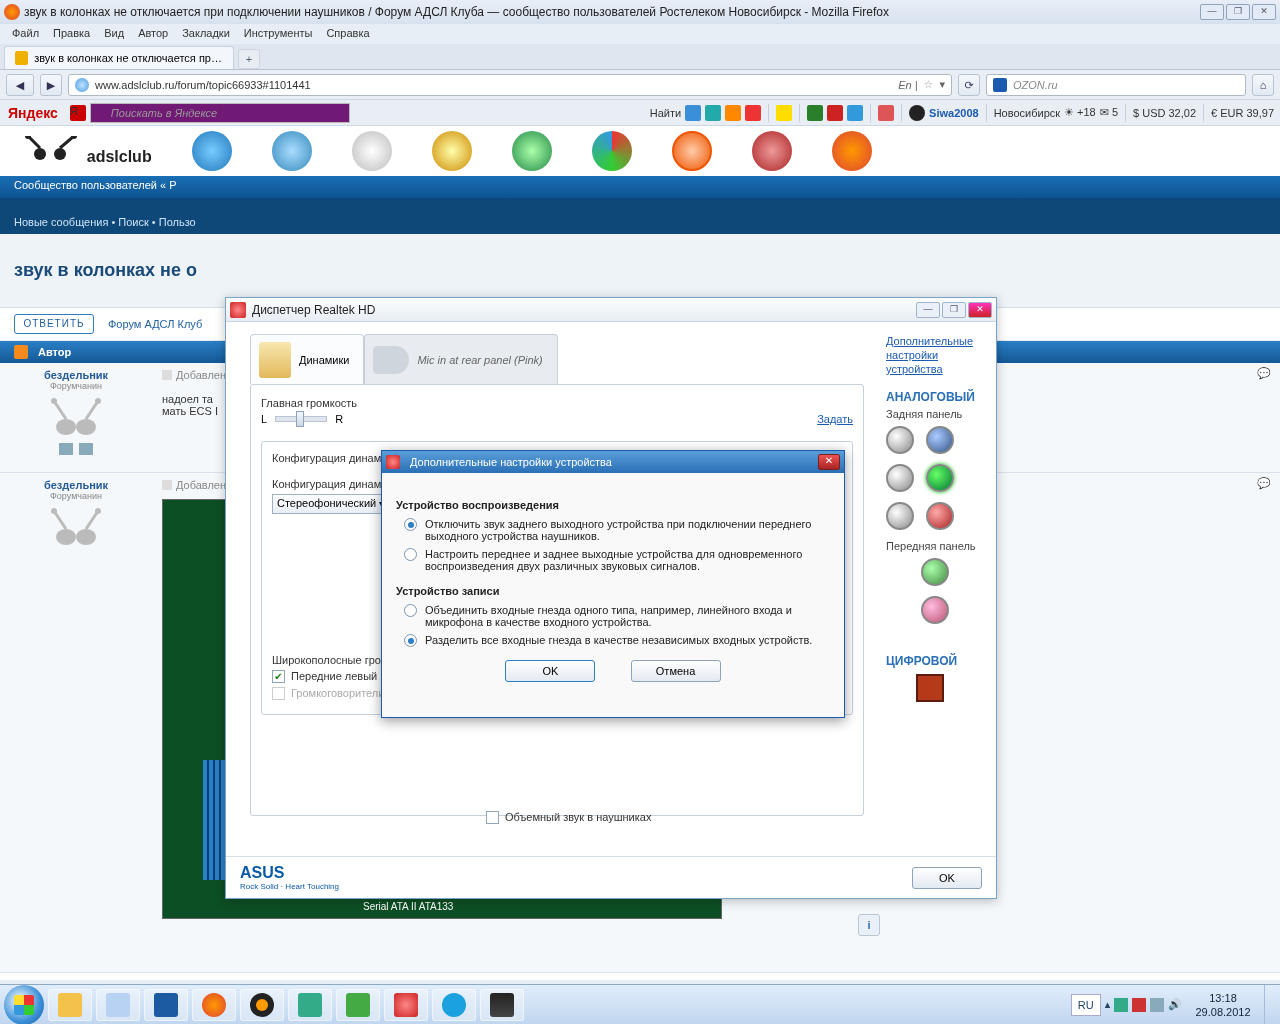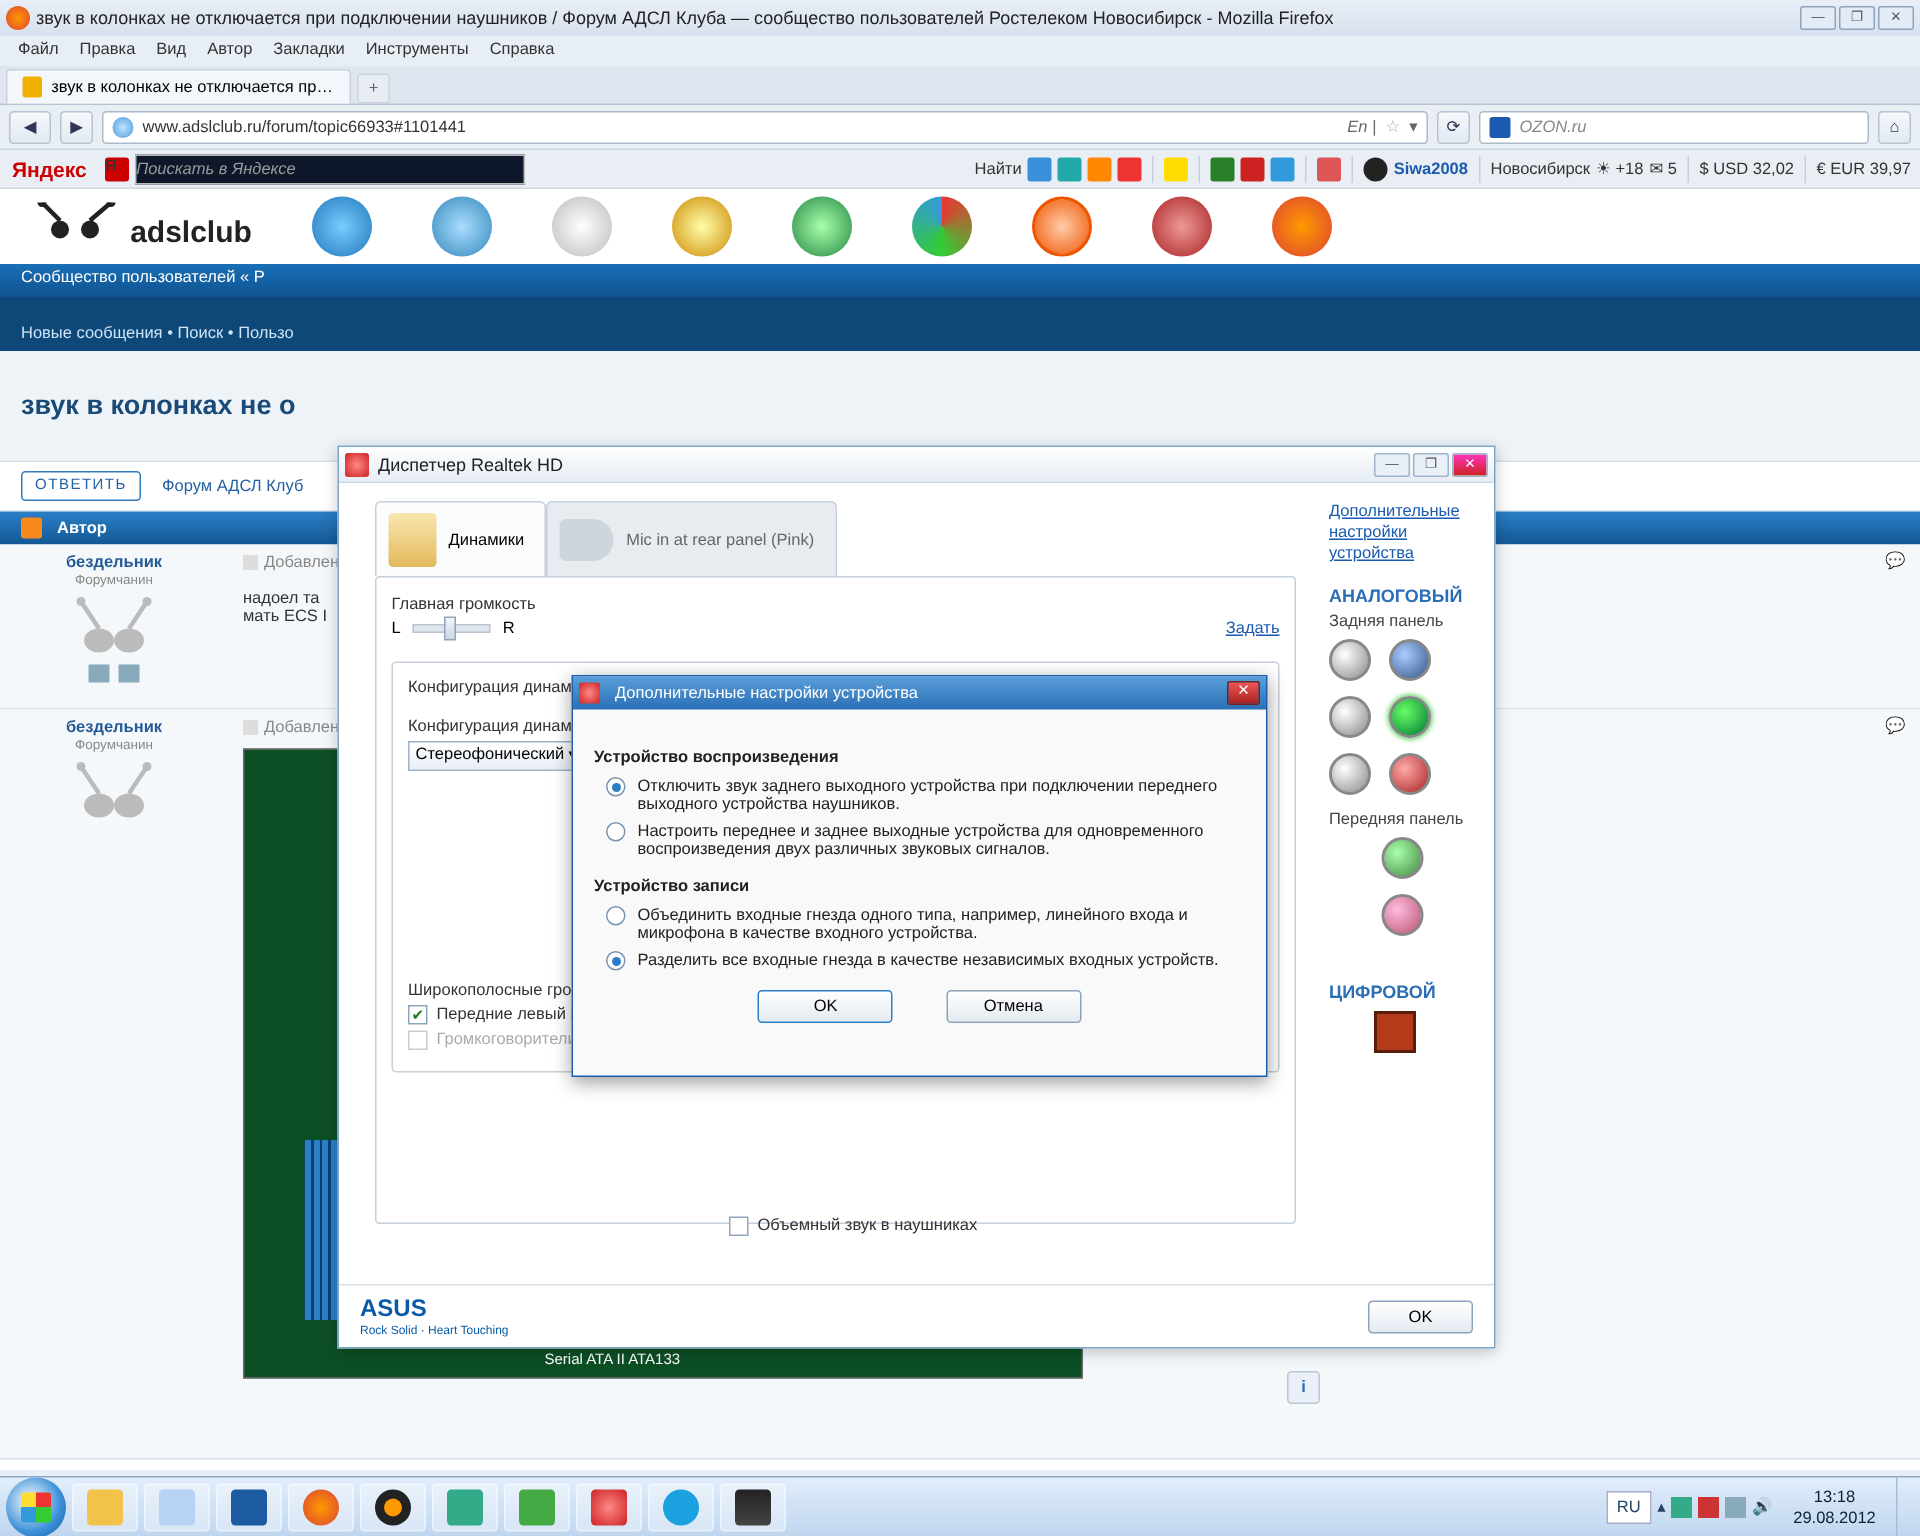--- a/index.html
+++ b/index.html
@@ -16,29 +16,29 @@
 .ff-tab { background: #f3f6fa; border: 1px solid #c8d2df; border-bottom: none; border-radius: 3px 3px 0 0; padding: 4px 10px; display: flex; align-items: center; gap: 6px; max-width: 230px; font-size: 11px; }
 .ff-tab-plus { width: 22px; height: 20px; background: #e8edf4; border: 1px solid #cbd4e0; border-radius: 3px; margin-left: 4px; text-align: center; line-height: 18px; color: #567; }
 .ff-addr { height: 30px; background: #e9eef5; display: flex; align-items: center; gap: 6px; padding: 2px 6px; border-bottom: 1px solid #ced8e4; }
 .nav-btn { width: 28px; height: 22px; border: 1px solid #b8c3d2; border-radius: 3px; background: linear-gradient(#f5f8fc,#e2e9f2); text-align: center; line-height: 20px; color: #335; }
 .nav-btn.small { width: 22px; }
 .url-box { flex: 1; height: 22px; border: 1px solid #aeb9c8; background: #fff; border-radius: 3px; display: flex; align-items: center; padding: 0 6px; gap: 6px; color: #555; }
 .globe { width: 14px; height: 14px; border-radius: 50%; background: radial-gradient(#bde3ff,#4a9be0); }
 .search-box { width: 260px; height: 22px; border: 1px solid #aeb9c8; background: #fff; border-radius: 3px; display: flex; align-items: center; padding: 0 6px; gap: 6px; color: #888; font-style: italic; }
 .ff-bar2 { height: 26px; background: #e9eef5; display: flex; align-items: center; gap: 4px; padding: 2px 6px; border-bottom: 1px solid #ced8e4; font-size: 11px; color: #333; }
 .ya-logo { color: #c00; font-weight: bold; font-size: 14px; margin: 0 8px 0 2px; }
-.ya-search { flex: 0 0 260px; height: 20px; border: 1px solid #bbb; background: #0f172a; padding: 0 0; color: #999; font-style: italic; line-height: 18px; }
+.ya-search { flex: 0 0 260px; height: 20px; border: 1px solid #bbb; background: #701a75; padding: 0 20px; color: #999; font-style: italic; line-height: 18px; }
 .tb-ic { width: 16px; height: 16px; border-radius: 2px; display: inline-block; vertical-align: middle; }
 .tb-sep { width: 1px; height: 18px; background: #c6cfdb; margin: 0 3px; }
 
 
 .page { position: relative; height: 854px; background: #fff; overflow: hidden; }
 .hdr { height: 50px; background: #fff; display: flex; align-items: center; padding: 0 20px; gap: 40px; }
 .logo { color: #222; font-family: Verdana; }
-.logo b { font-size: 20px; font-weight: bold; }
+.logo b { font-size: 16px; font-weight: bold; }
 .nav-icons { display: flex; gap: 40px; }
 .nav-ico { width: 40px; height: 40px; border-radius: 50%; }
 .bluebar { height: 22px; background: linear-gradient(#1a6fb5,#0e5391); color: #fff; padding: 3px 14px; font-size: 11px; }
 .bluebar2 { height: 18px; background: #0e4879; color: #cde3f7; padding: 18px 14px; font-size: 10px; }
 .topic-title { padding: 26px 14px; font-size: 18px; font-weight: bold; color: #1a4a78; background: #eef3f8; border-bottom: 1px solid #d6e0eb; }
 .row-reply { display: flex; align-items: center; gap: 14px; padding: 6px 14px; background: #fff; border-bottom: 1px solid #e2e8ef; }
 .btn-reply { width: 80px; height: 20px; border: 1px solid #2f7cc1; border-radius: 3px; color: #2261a2; font-size: 10px; text-align: center; line-height: 18px; letter-spacing: 1px; }
 .crumb { color: #2261a2; font-size: 11px; }
 .author-hdr { height: 22px; background: linear-gradient(#2a7fc6,#145895); color: #fff; display: flex; align-items: center; padding: 0 14px; font-size: 11px; }
 .author-hdr .rss { width: 14px; height: 14px; background: #f68a1e; border-radius: 2px; margin-right: 10px; }
@@ -56,21 +56,21 @@
 .rt-win { position: absolute; left: 225px; top: 171px; width: 772px; height: 602px; background: #fff; border: 1px solid #7aa3c8; box-shadow: 0 2px 10px rgba(0,0,0,.25); }
 .rt-tbar { height: 24px; background: linear-gradient(#fdfefe,#e7edf4); border-bottom: 1px solid #c9d6e4; display: flex; align-items: center; padding: 0 4px; }
 .rt-ic { width: 16px; height: 16px; background: radial-gradient(#f88,#c22); border-radius: 2px; margin-right: 6px; }
 .rt-title { flex: 1; color: #222; font-size: 12px; }
 .rt-wbtn { width: 24px; height: 16px; border: 1px solid #9fb4ca; border-radius: 2px; background: #eaf0f7; margin-left: 2px; text-align: center; line-height: 12px; font-size: 9px; color: #556; }
 .rt-wbtn.x { background: linear-gradient(#f3b,#c22); color: #fff; }
 .rt-body { display: flex; height: 534px; }
 .rt-main { flex: 1; padding: 12px 12px 0 24px; position: relative; }
 .rt-tabs { display: flex; height: 50px; }
 .rt-tab { border: 1px solid #c6d0db; border-bottom: none; border-radius: 4px 4px 0 0; padding: 6px 14px 6px 8px; display: flex; align-items: center; gap: 8px; background: #fbfcfe; }
-.rt-tab.inactive { background: #e8ecf1; color: #666; }
+.rt-tab.inactive { background: #e8ecf1; color: #666; font-style: italic; }
 .spk-ico { width: 32px; height: 36px; background: linear-gradient(#f8e7b0,#e2b95a); border-radius: 3px; position: relative; }
 .mic-ico { width: 36px; height: 28px; background: #cfd5dc; border-radius: 6px 18px 18px 6px; }
 .rt-panel { border: 1px solid #c6d0db; border-radius: 3px; padding: 12px 10px 0 10px; height: 432px; }
 .group { margin-bottom: 12px; }
 .glabel { color: #333; font-size: 11px; margin-bottom: 4px; }
 .slider-row { display: flex; align-items: center; gap: 8px; font-size: 11px; }
 .slider { width: 52px; height: 6px; background: #dfe5ec; border: 1px solid #b9c4d1; position: relative; }
 .slider .thumb { position: absolute; width: 8px; height: 16px; background: linear-gradient(#f2f6fb,#ccd7e4); border: 1px solid #8ea2b9; top: -6px; left: 20px; }
 .cfg-box { border: 1px solid #c6d0db; border-radius: 3px; padding: 10px; margin-top: 16px; }
 .combo { width: 120px; height: 20px; border: 1px solid #9fb1c6; background: linear-gradient(#fff,#e8eef6); font-size: 10px; padding: 2px 4px; }

